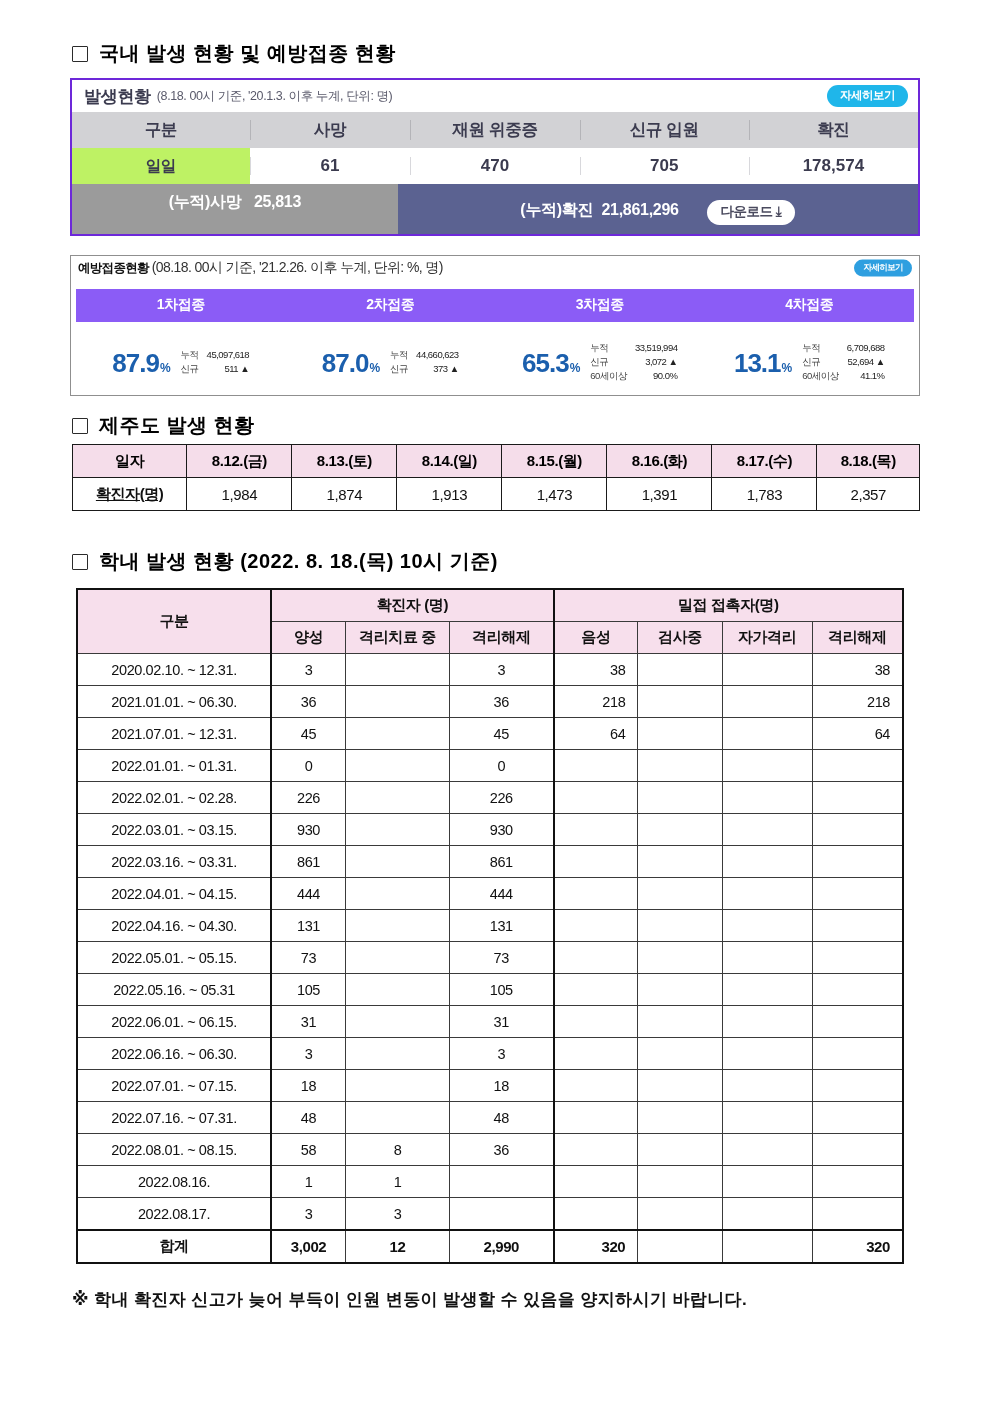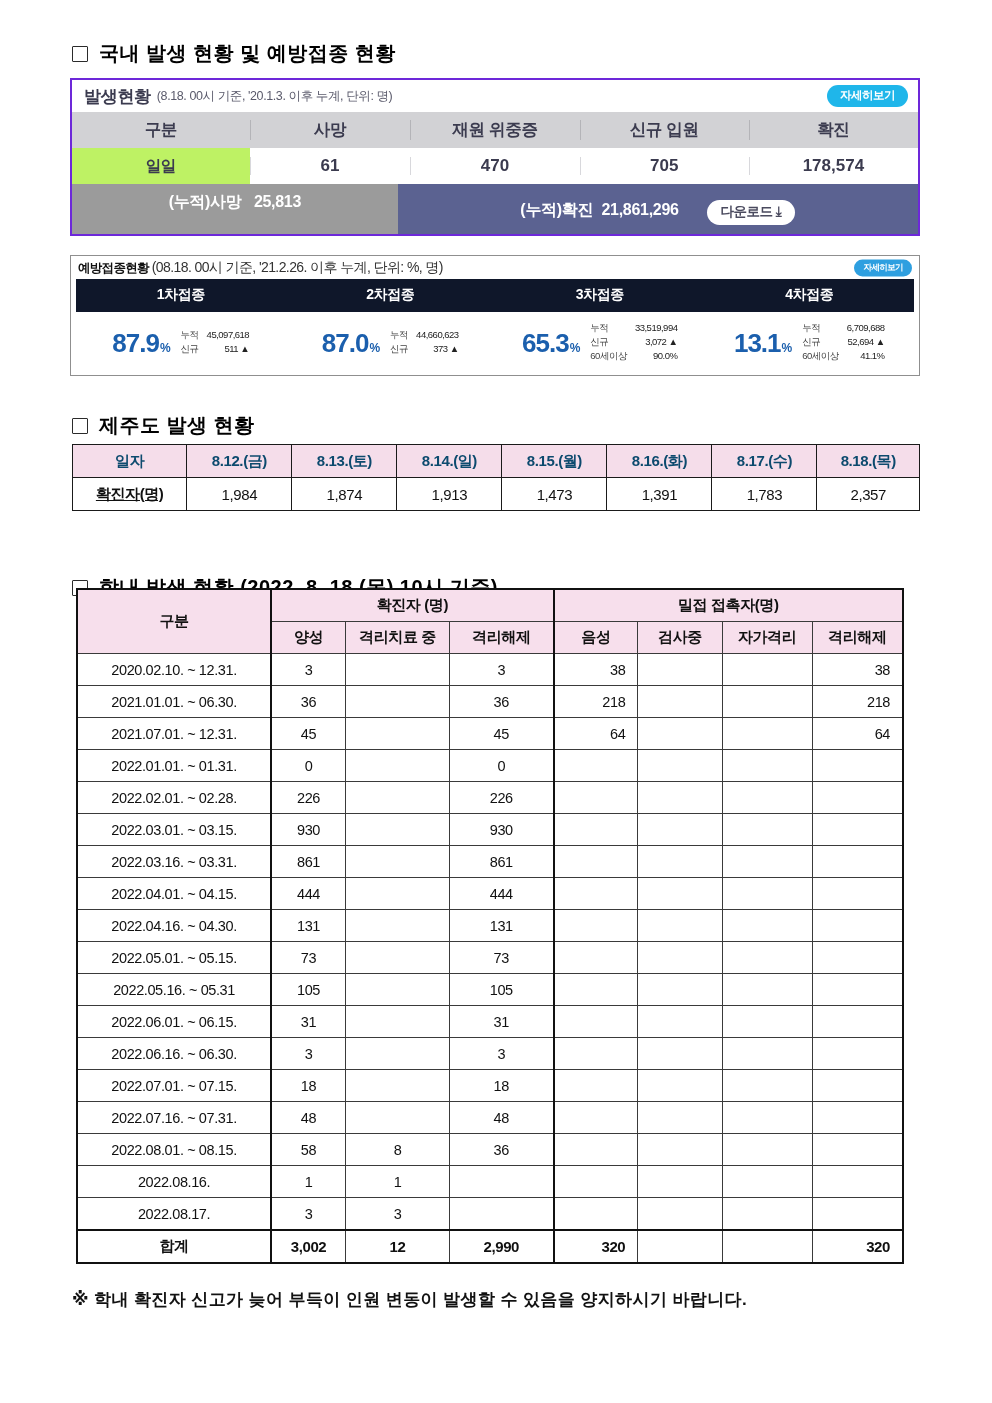--- a/index.html
+++ b/index.html
@@ -202,22 +202,22 @@
     color: #fff;
     border-radius: 20px;
     font-size: 8.5px;
     font-weight: bold;
     padding: 2px 9px 3px;
     letter-spacing: -0.6px;
     white-space: nowrap;
   }
   .vac-headrow {
     display: flex;
-    background: #0f172a;
-    margin: 0 5px;
+    background: #8b5cf6;
+    margin: 10px 5px;
     align-items: center;
   }
   .vac-headrow > div {
     flex: 1 1 0;
     text-align: center;
     color: #fff;
     font-weight: bold;
     font-size: 14px;
     padding: 7px 0 8px;
     letter-spacing: -0.4px;
@@ -265,21 +265,21 @@
   table.jeju th, table.jeju td {
     border: 1px solid #1a1a1a;
     text-align: center;
     height: 30px;
     font-size: 15px;
     letter-spacing: -0.4px;
   }
   table.jeju th {
     background: #f5ddea;
     font-weight: bold;
-    color: #0c4a6e;
+    color: #000000;
   }
   table.jeju td {
     background: #fff;
     color: #111;
     font-size: 15px;
   }
   table.jeju td.rowlbl { font-weight: bold; text-decoration: underline; }
 
   
   table.school {
@@ -471,21 +471,21 @@
           <td>1,913</td>
           <td>1,473</td>
           <td>1,391</td>
           <td>1,783</td>
           <td>2,357</td>
         </tr>
       </tbody>
     </table>
   </div>
 
-  <div class="section-head" style="position:absolute; left:72px; top:574px;">
+  <div class="section-head" style="position:absolute; left:72px; top:548px;">
     <span class="chk"></span>
     <span>학내 발생 현황 (2022. 8. 18.(목) 10시 기준)</span>
   </div>
 
   <div style="position:absolute; left:76px; top:588px; width:828px;">
     <table class="school">
       <colgroup>
         <col style="width:23.5%">
         <col style="width:9%">
           <col style="width:12.6%">

